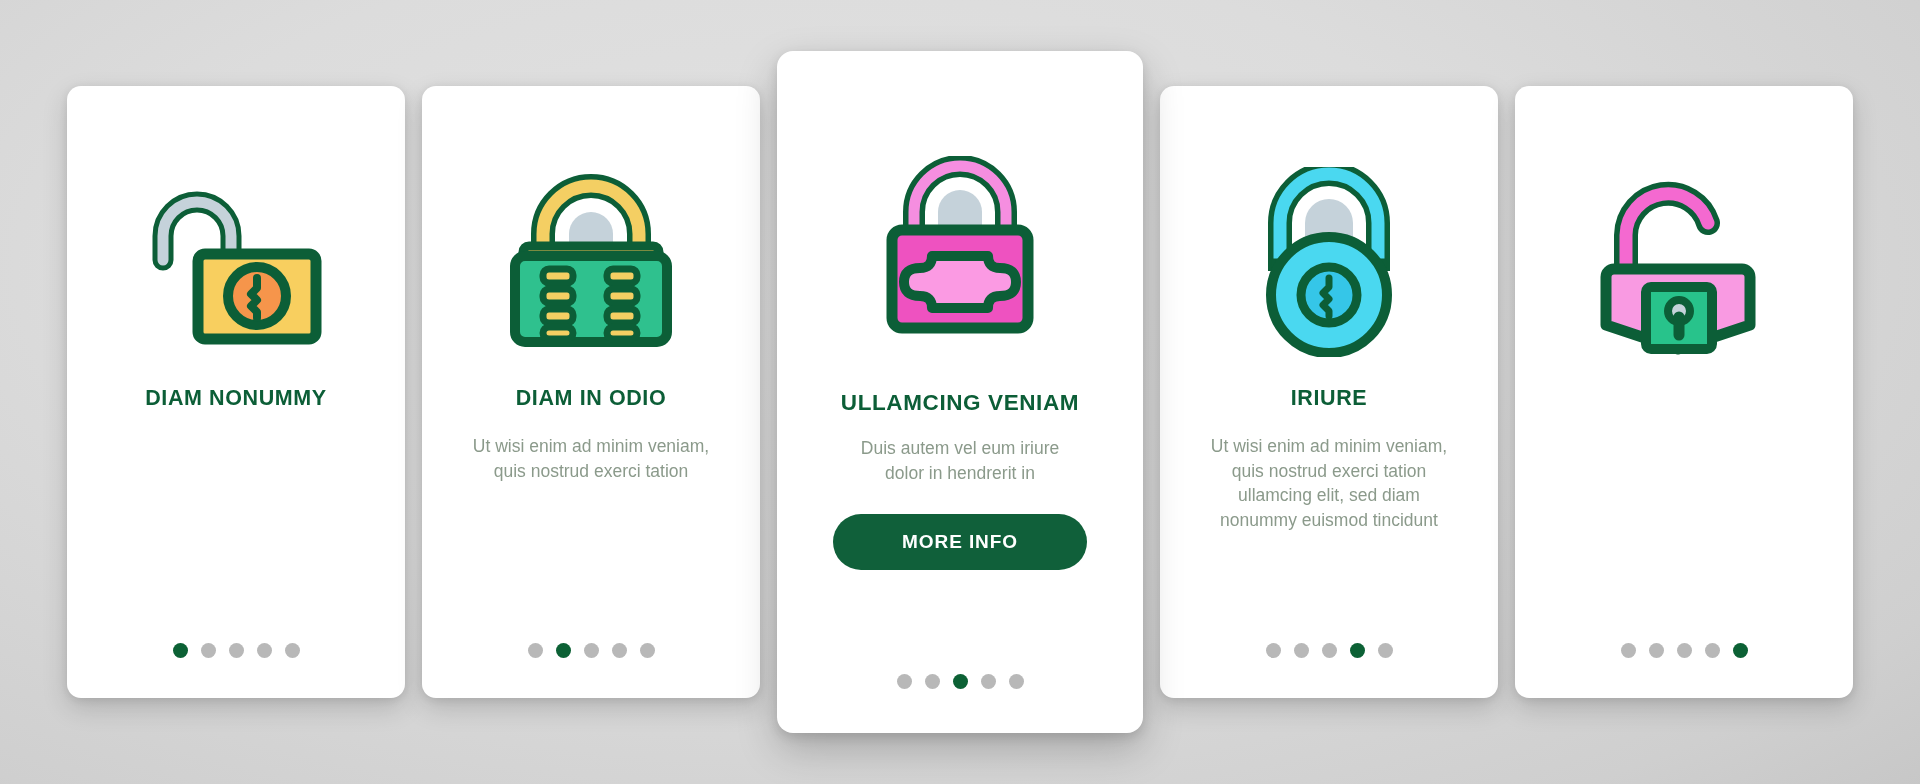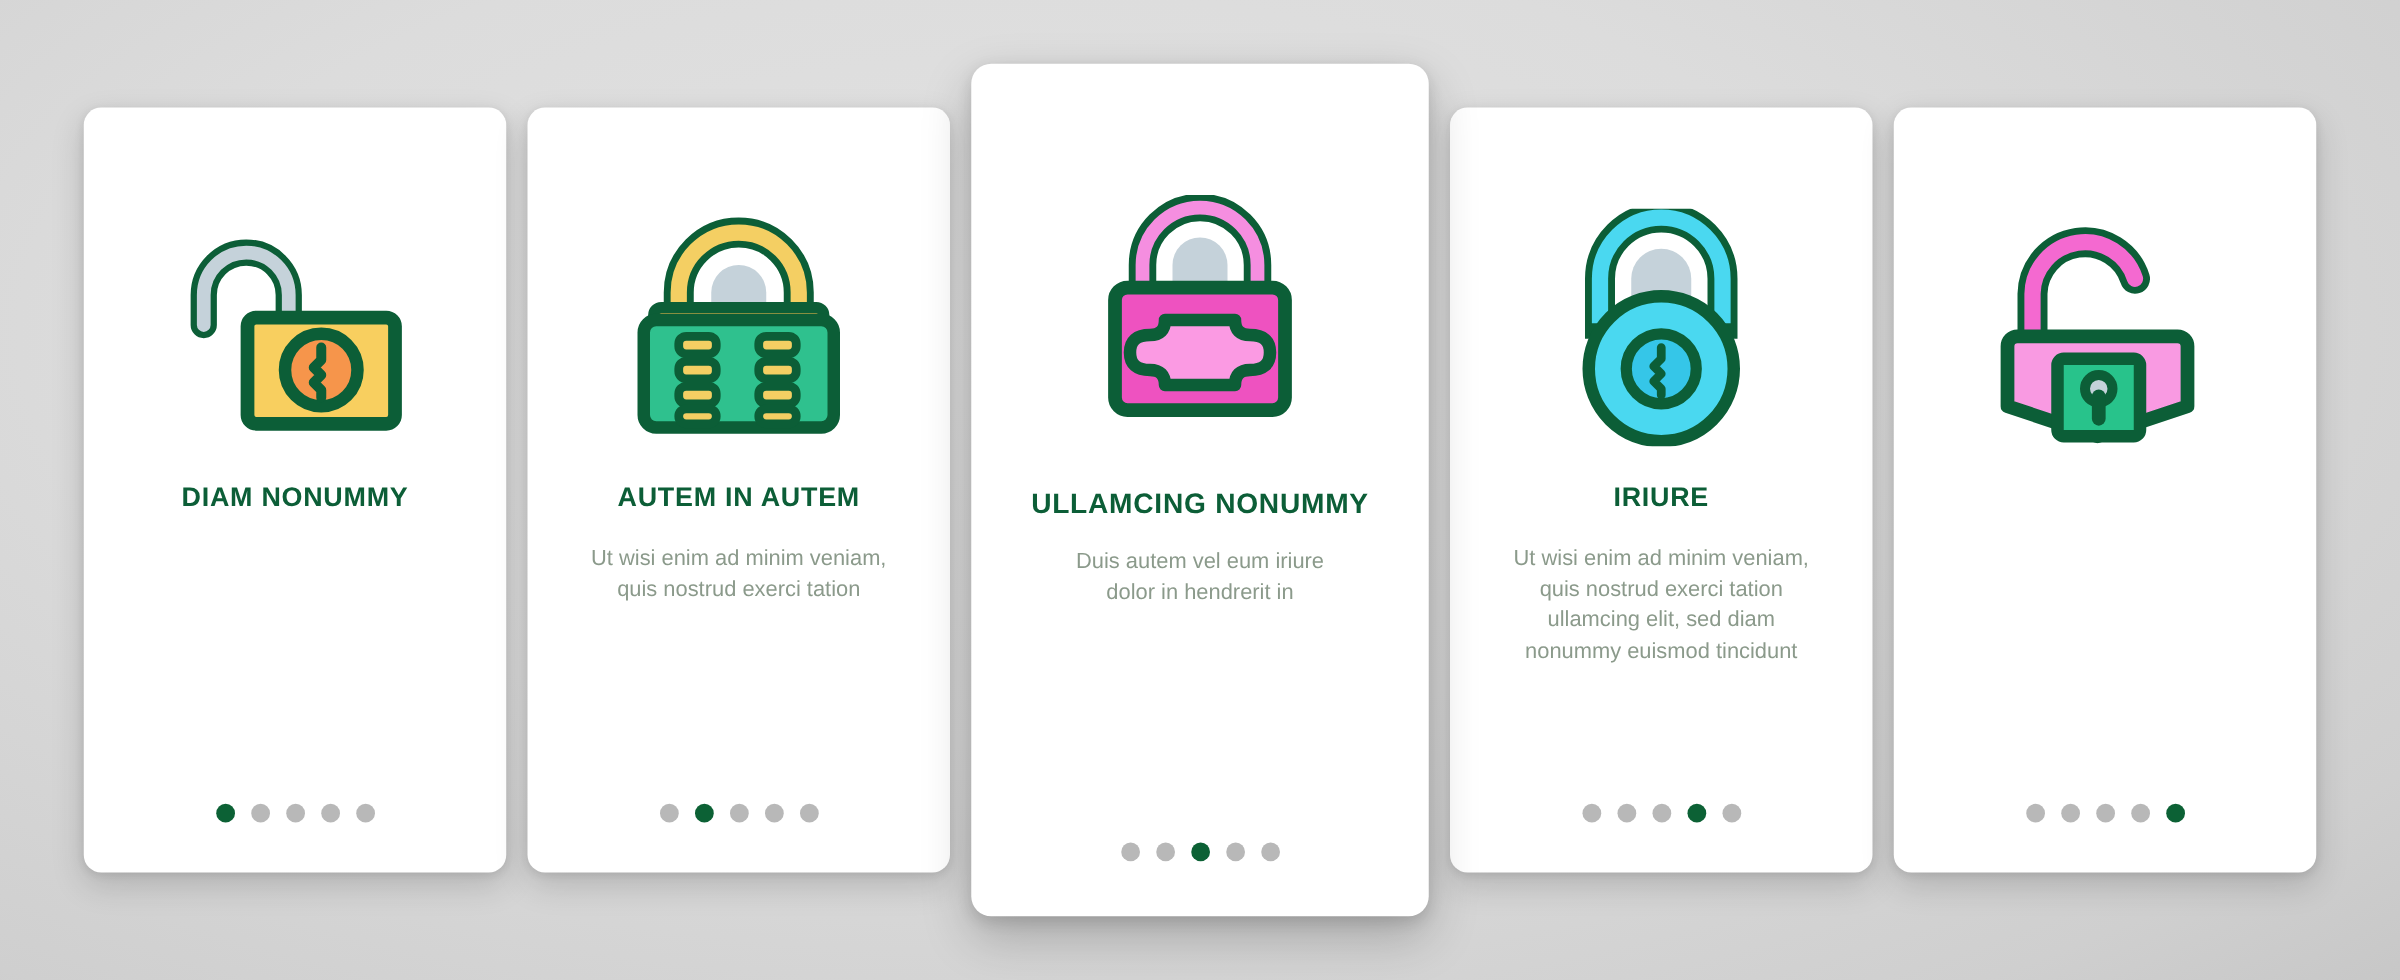--- a/index.html
+++ b/index.html
@@ -165,42 +165,43 @@
         <rect x="42" y="117" width="30" height="14" rx="6"></rect>
         <rect x="42" y="137" width="30" height="14" rx="6"></rect>
         <rect x="42" y="155" width="30" height="12" rx="6"></rect>
         <rect x="106" y="97" width="30" height="14" rx="6"></rect>
         <rect x="106" y="117" width="30" height="14" rx="6"></rect>
         <rect x="106" y="137" width="30" height="14" rx="6"></rect>
         <rect x="106" y="155" width="30" height="12" rx="6"></rect>
       </g>
     </svg>
         </div>
-        <div class="card-title">AUTEM IN AUTEM</div>
+        <div class="card-title">DIAM IN ODIO</div>
         <div class="card-body">Ut wisi enim ad minim veniam, quis nostrud exerci tation</div>
         <div class="dots">
           <span class="dot"></span>
           <span class="dot active"></span>
           <span class="dot"></span>
           <span class="dot"></span>
           <span class="dot"></span>
         </div>
       </div>
       <div class="card featured">
         <div class="icon-wrap">
     <svg width="160" height="186" viewBox="0 0 160 186">
       <path d="M34 80 V56 A46 46 0 0 1 126 56 V80" fill="none" stroke="#0c5e37" stroke-width="22"></path>
       <path d="M34 80 V56 A46 46 0 0 1 126 56 V80" fill="none" stroke="#f58ee0" stroke-width="11"></path>
       <path d="M58 80 V56 A22 22 0 0 1 102 56 V80 Z" fill="#c5d2da"></path>
       <rect x="12" y="74" width="136" height="98" rx="10" fill="#ee52c0" stroke="#0c5e37" stroke-width="11"></rect>
       <path d="M52 100 h56 q0 12 12 12 q16 0 16 14 q0 14 -16 14 q-12 0 -12 12 h-56 q0 -12 -12 -12 q-16 0 -16 -14 q0 -14 16 -14 q12 0 12 -12 Z" fill="#fb9ae3" stroke="#0c5e37" stroke-width="10" stroke-linejoin="round"></path>
     </svg>
         </div>
-        <div class="card-title">ULLAMCING NONUMMY</div>
+        <div class="card-title">ULLAMCING VENIAM</div>
         <div class="card-body">Duis autem vel eum iriure dolor in hendrerit in</div>
+        <button class="cta-button">MORE INFO</button>
         <div class="dots">
           <span class="dot"></span>
           <span class="dot"></span>
           <span class="dot active"></span>
           <span class="dot"></span>
           <span class="dot"></span>
         </div>
       </div>
       <div class="card">
         <div class="icon-wrap">

